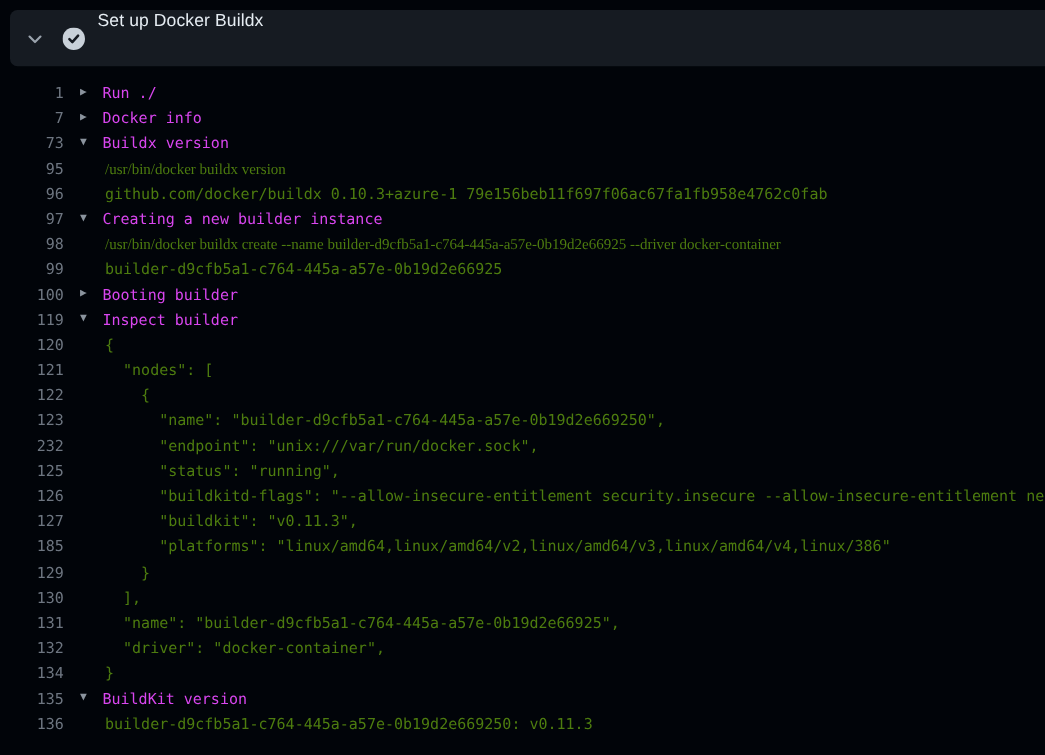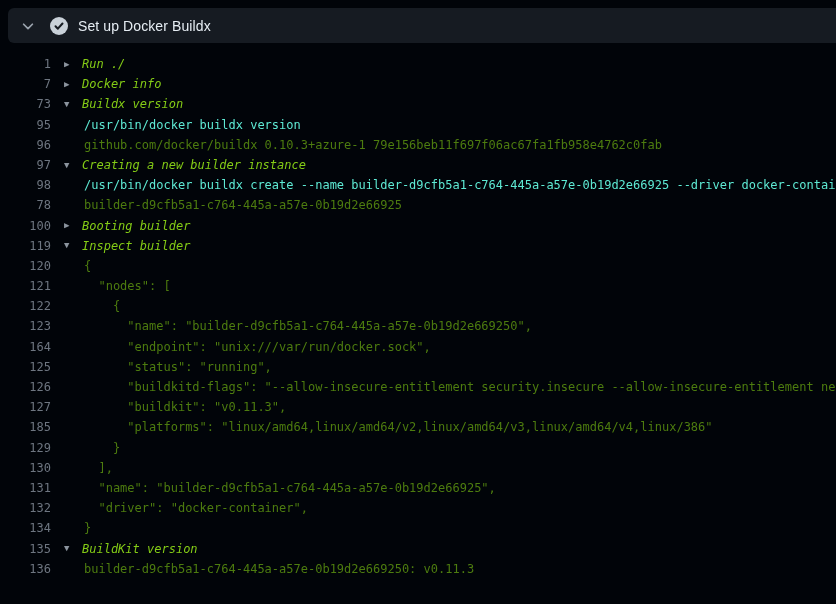--- a/index.html
+++ b/index.html
@@ -3,25 +3,24 @@
 <meta charset="utf-8">
 <style>
   * { margin:0; padding:0; box-sizing:border-box; }
   html,body { width:836px; height:604px; overflow:hidden; }
   body {
     background:#010409;
     font-family:"DejaVu Sans Mono", monospace;
   }
   .step-header {
     margin:8px 0 0 8px;
-    height:35px;
+    height:45px;
     background:#161b22;
     border-radius:6px 0 0 6px;
     display:flex;
-    align-items:center;
     cursor:pointer;
   }
   .chev { margin-left:13px; display:flex; align-items:center; }
   .status { margin-left:15px; display:flex; align-items:center; }
   .step-title {
     margin-left:10px;
     font-family:"Liberation Sans", sans-serif;
     font-size:14px;
     color:#e6edf3;
     font-weight:400;
@@ -44,23 +43,23 @@
     cursor:pointer;
   }
   .content { display:flex; align-items:center; padding-left:13px; white-space:pre; }
   .arrow {
     width:18px;
     flex:none;
     font-size:9px;
     color:#8b949e;
     line-height:1;
   }
-  .label { color:#84cc16; white-space:pre;font-style:italic; }
+  .label { color:#d946ef; white-space:pre; }
   .text { margin-left:20px; white-space:pre; }
-  .command { color:#5eead4; }
+  .command { color:#4d7c0f;font-family:Liberation Serif, serif; }
   .output { color:#4d7c0f; }
   .row.group { cursor:pointer; }
 </style>
 </head>
 <body>
 
 <div>
   <div class="step-header">
     <span class="chev">
       <svg width="14" height="14" viewBox="0 0 16 16">
@@ -77,28 +76,28 @@
   </div>
 
   <div class="log">
       <div class="row group"><span class="num">1</span><span class="content"><span class="arrow">▶</span><span class="label">Run ./</span></span></div>
       <div class="row group"><span class="num">7</span><span class="content"><span class="arrow">▶</span><span class="label">Docker info</span></span></div>
       <div class="row group"><span class="num">73</span><span class="content"><span class="arrow">▼</span><span class="label">Buildx version</span></span></div>
       <div class="row"><span class="num">95</span><span class="content"><span class="text command">/usr/bin/docker buildx version</span></span></div>
       <div class="row"><span class="num">96</span><span class="content"><span class="text output">github.com/docker/buildx 0.10.3+azure-1 79e156beb11f697f06ac67fa1fb958e4762c0fab</span></span></div>
       <div class="row group"><span class="num">97</span><span class="content"><span class="arrow">▼</span><span class="label">Creating a new builder instance</span></span></div>
       <div class="row"><span class="num">98</span><span class="content"><span class="text command">/usr/bin/docker buildx create --name builder-d9cfb5a1-c764-445a-a57e-0b19d2e66925 --driver docker-container</span></span></div>
-      <div class="row"><span class="num">78</span><span class="content"><span class="text output">builder-d9cfb5a1-c764-445a-a57e-0b19d2e66925</span></span></div>
+      <div class="row"><span class="num">99</span><span class="content"><span class="text output">builder-d9cfb5a1-c764-445a-a57e-0b19d2e66925</span></span></div>
       <div class="row group"><span class="num">100</span><span class="content"><span class="arrow">▶</span><span class="label">Booting builder</span></span></div>
       <div class="row group"><span class="num">119</span><span class="content"><span class="arrow">▼</span><span class="label">Inspect builder</span></span></div>
       <div class="row"><span class="num">120</span><span class="content"><span class="text output">{</span></span></div>
       <div class="row"><span class="num">121</span><span class="content"><span class="text output">  "nodes": [</span></span></div>
       <div class="row"><span class="num">122</span><span class="content"><span class="text output">    {</span></span></div>
       <div class="row"><span class="num">123</span><span class="content"><span class="text output">      "name": "builder-d9cfb5a1-c764-445a-a57e-0b19d2e669250",</span></span></div>
-      <div class="row"><span class="num">164</span><span class="content"><span class="text output">      "endpoint": "unix:///var/run/docker.sock",</span></span></div>
+      <div class="row"><span class="num">232</span><span class="content"><span class="text output">      "endpoint": "unix:///var/run/docker.sock",</span></span></div>
       <div class="row"><span class="num">125</span><span class="content"><span class="text output">      "status": "running",</span></span></div>
       <div class="row"><span class="num">126</span><span class="content"><span class="text output">      "buildkitd-flags": "--allow-insecure-entitlement security.insecure --allow-insecure-entitlement network.host",</span></span></div>
       <div class="row"><span class="num">127</span><span class="content"><span class="text output">      "buildkit": "v0.11.3",</span></span></div>
       <div class="row"><span class="num">185</span><span class="content"><span class="text output">      "platforms": "linux/amd64,linux/amd64/v2,linux/amd64/v3,linux/amd64/v4,linux/386"</span></span></div>
       <div class="row"><span class="num">129</span><span class="content"><span class="text output">    }</span></span></div>
       <div class="row"><span class="num">130</span><span class="content"><span class="text output">  ],</span></span></div>
       <div class="row"><span class="num">131</span><span class="content"><span class="text output">  "name": "builder-d9cfb5a1-c764-445a-a57e-0b19d2e66925",</span></span></div>
       <div class="row"><span class="num">132</span><span class="content"><span class="text output">  "driver": "docker-container",</span></span></div>
       <div class="row"><span class="num">134</span><span class="content"><span class="text output">}</span></span></div>
       <div class="row group"><span class="num">135</span><span class="content"><span class="arrow">▼</span><span class="label">BuildKit version</span></span></div>

